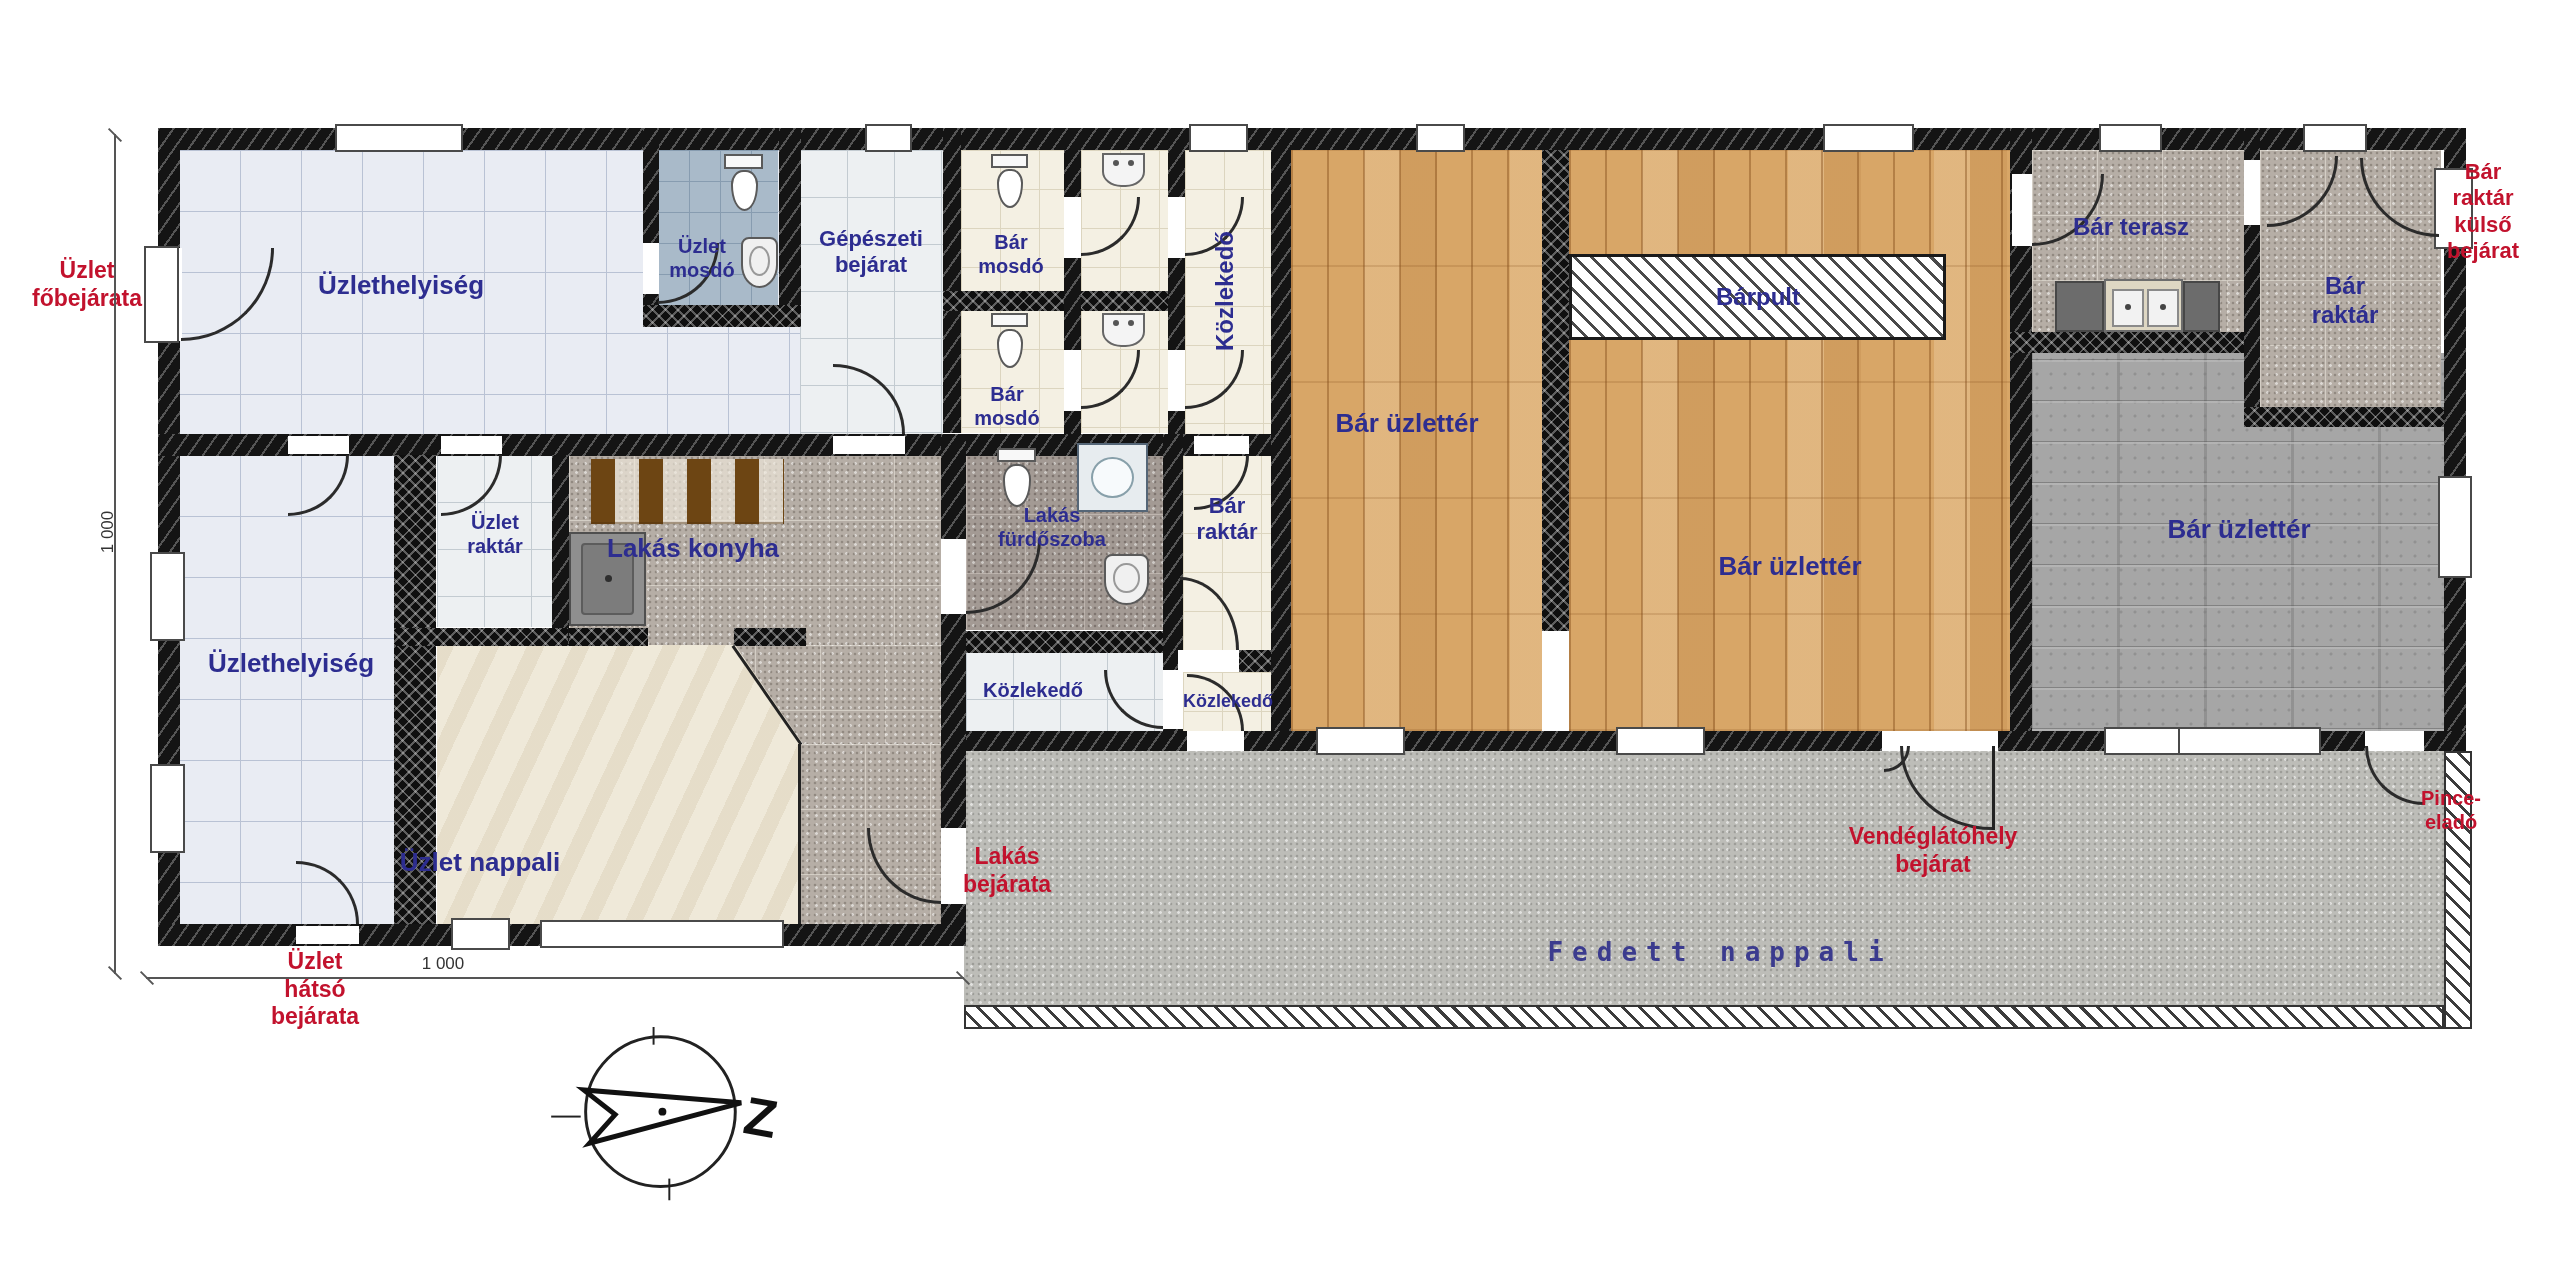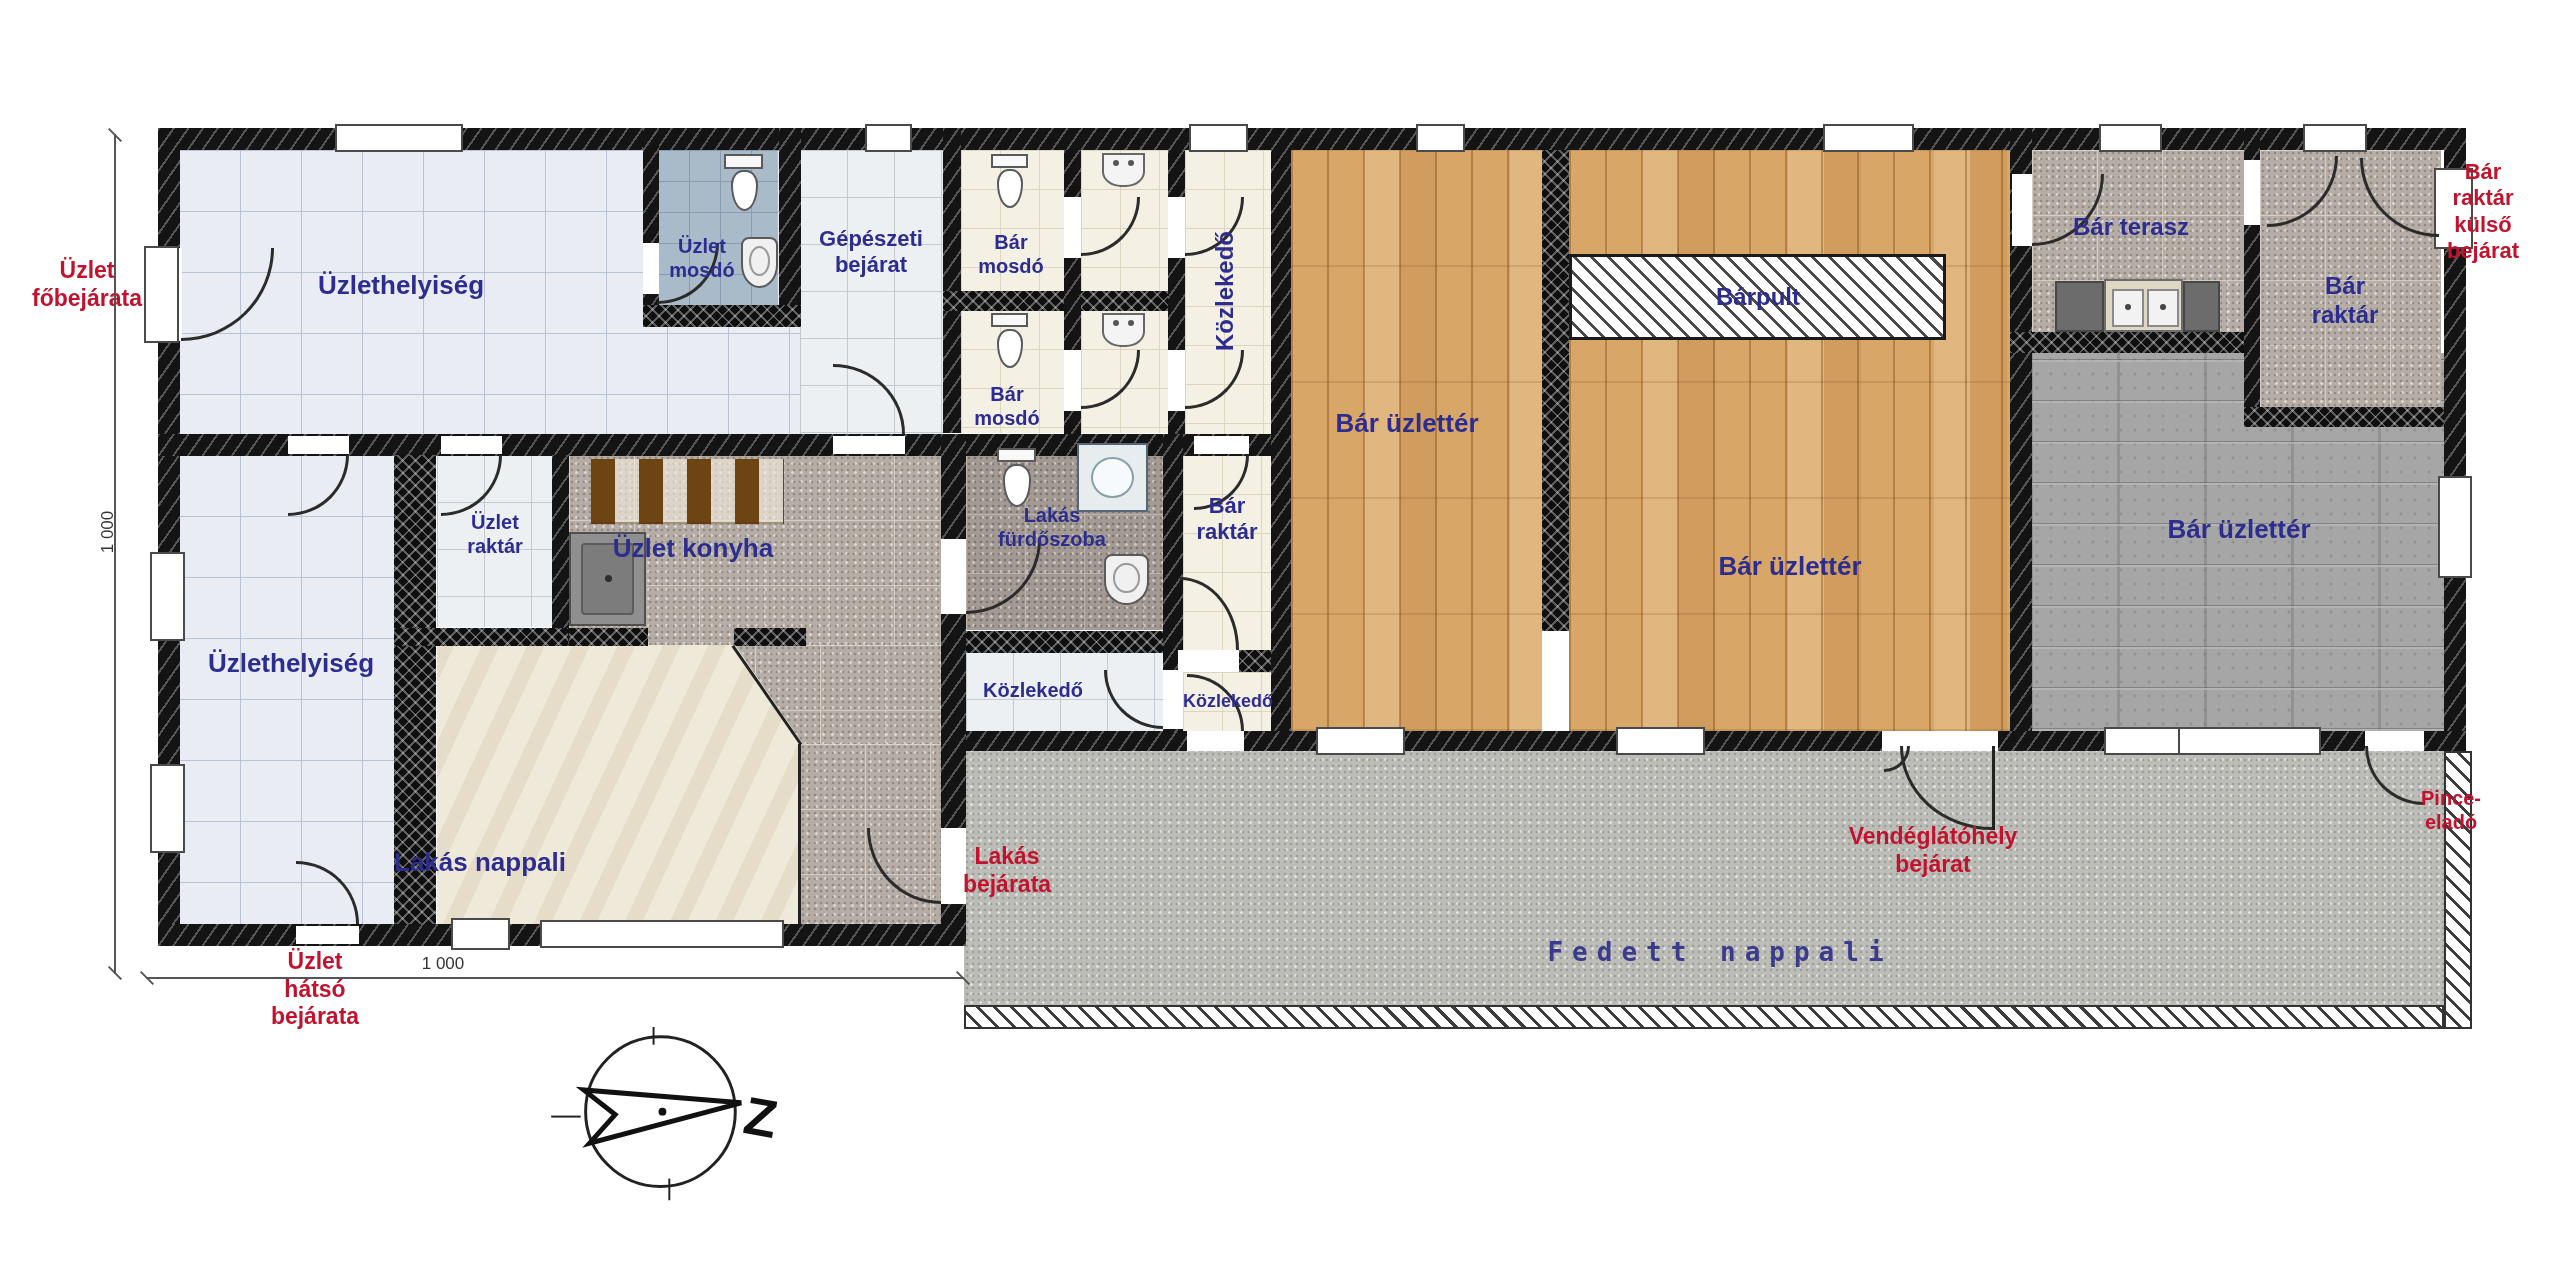--- a/index.html
+++ b/index.html
@@ -274,27 +274,27 @@
   <div class="lbl blue rot" style="left:1225px;top:291px;font-size:24px">Közlekedő</div>
   <div class="lbl blue" style="left:1407px;top:424px;font-size:26px">Bár üzlettér</div>
   <div class="lbl blue" style="left:1758px;top:297px;font-size:24px">Bárpult</div>
   <div class="lbl blue" style="left:1790px;top:567px;font-size:26px">Bár üzlettér</div>
   <div class="lbl blue" style="left:2131px;top:227px;font-size:24px">Bár terasz</div>
   <div class="lbl blue" style="left:2345px;top:301px;font-size:24px">Bár
 raktár</div>
   <div class="lbl blue" style="left:2239px;top:530px;font-size:26px">Bár üzlettér</div>
   <div class="lbl blue" style="left:495px;top:534px;font-size:20px">Üzlet
 raktár</div>
-  <div class="lbl blue" style="left:693px;top:549px;font-size:26px">Üzlet konyha</div>
+  <div class="lbl blue" style="left:693px;top:549px;font-size:26px">Lakás konyha</div>
   <div class="lbl blue" style="left:1052px;top:527px;font-size:20px">Lakás
 fürdőszoba</div>
   <div class="lbl blue" style="left:1227px;top:519px;font-size:22px">Bár
 raktár</div>
   <div class="lbl blue" style="left:291px;top:664px;font-size:26px">Üzlethelyiség</div>
-  <div class="lbl blue" style="left:480px;top:863px;font-size:26px">Lakás nappali</div>
+  <div class="lbl blue" style="left:480px;top:863px;font-size:26px">Üzlet nappali</div>
   <div class="lbl blue" style="left:1033px;top:690px;font-size:20px">Közlekedő</div>
   <div class="lbl blue" style="left:1228px;top:702px;font-size:18px">Közlekedő</div>
   <div class="lbl terasz-lbl" style="left:1720px;top:953px;font-size:26px;font-weight:bold">Fedett nappali</div>
 
   <div class="lbl red" style="left:87px;top:285px;font-size:23px">Üzlet
 főbejárata</div>
   <div class="lbl red" style="left:2483px;top:212px;font-size:22px">Bár
 raktár
 külső
 bejárat</div>

